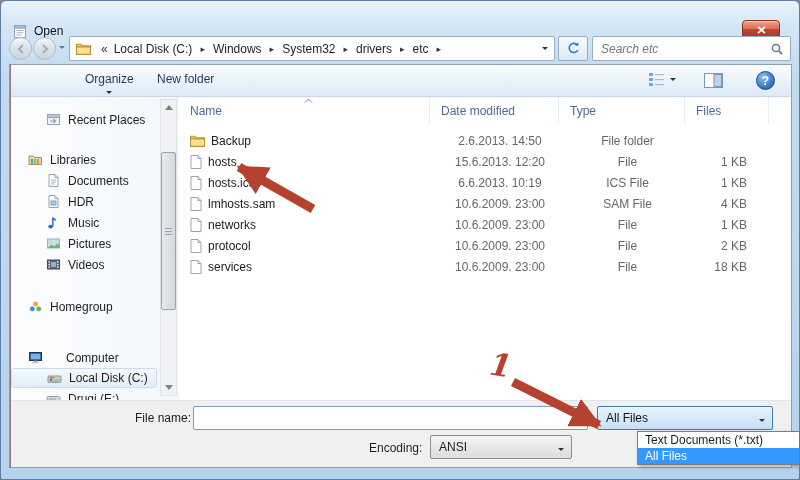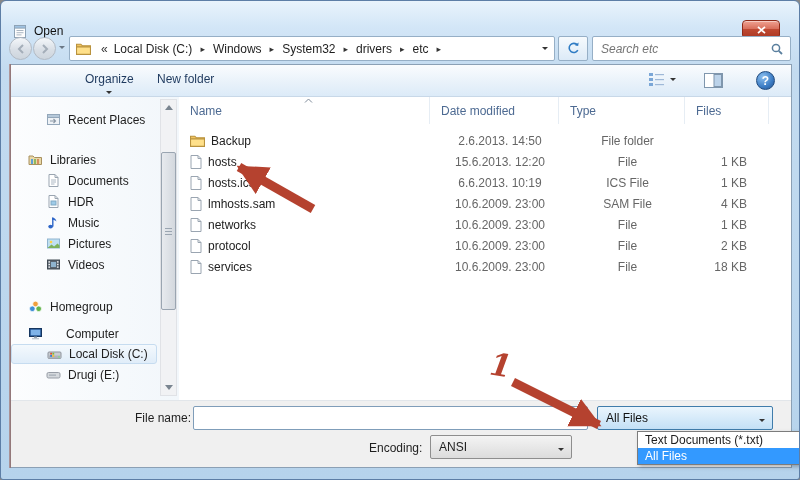--- a/index.html
+++ b/index.html
@@ -323,21 +323,21 @@
 
           <div class="side-item gap" style="margin-top:21px;">
             <svg class="si" viewBox="0 0 15 15">
               <circle cx="7.5" cy="5" r="2.8" fill="#f0a03c" stroke="#fff" stroke-width="0.7"></circle>
               <circle cx="4.3" cy="9.8" r="2.8" fill="#3f8fd6" stroke="#fff" stroke-width="0.7"></circle>
               <circle cx="10.7" cy="9.8" r="2.8" fill="#63b54e" stroke="#fff" stroke-width="0.7"></circle>
             </svg>
             <span>Homegroup</span>
           </div>
 
-          <div class="side-item gap" style="margin-top:6px;gap:23px;">
+          <div class="side-item gap" style="margin-top:30px;gap:23px;">
             <svg class="si" viewBox="0 0 15 15">
               <rect x="1.5" y="2.5" width="12" height="8" fill="#1f4f8f" stroke="#16365f"></rect>
               <rect x="2.7" y="3.7" width="9.6" height="5.6" fill="#7fb3e8"></rect>
               <rect x="6" y="10.5" width="3" height="1.6" fill="#9aa5b0"></rect>
               <rect x="4" y="12.1" width="7" height="1.2" fill="#b9c2cc"></rect>
             </svg>
             <span>Computer</span>
           </div>
           <div class="side-item lv1 selected">
             <svg class="si" viewBox="0 0 15 15">

